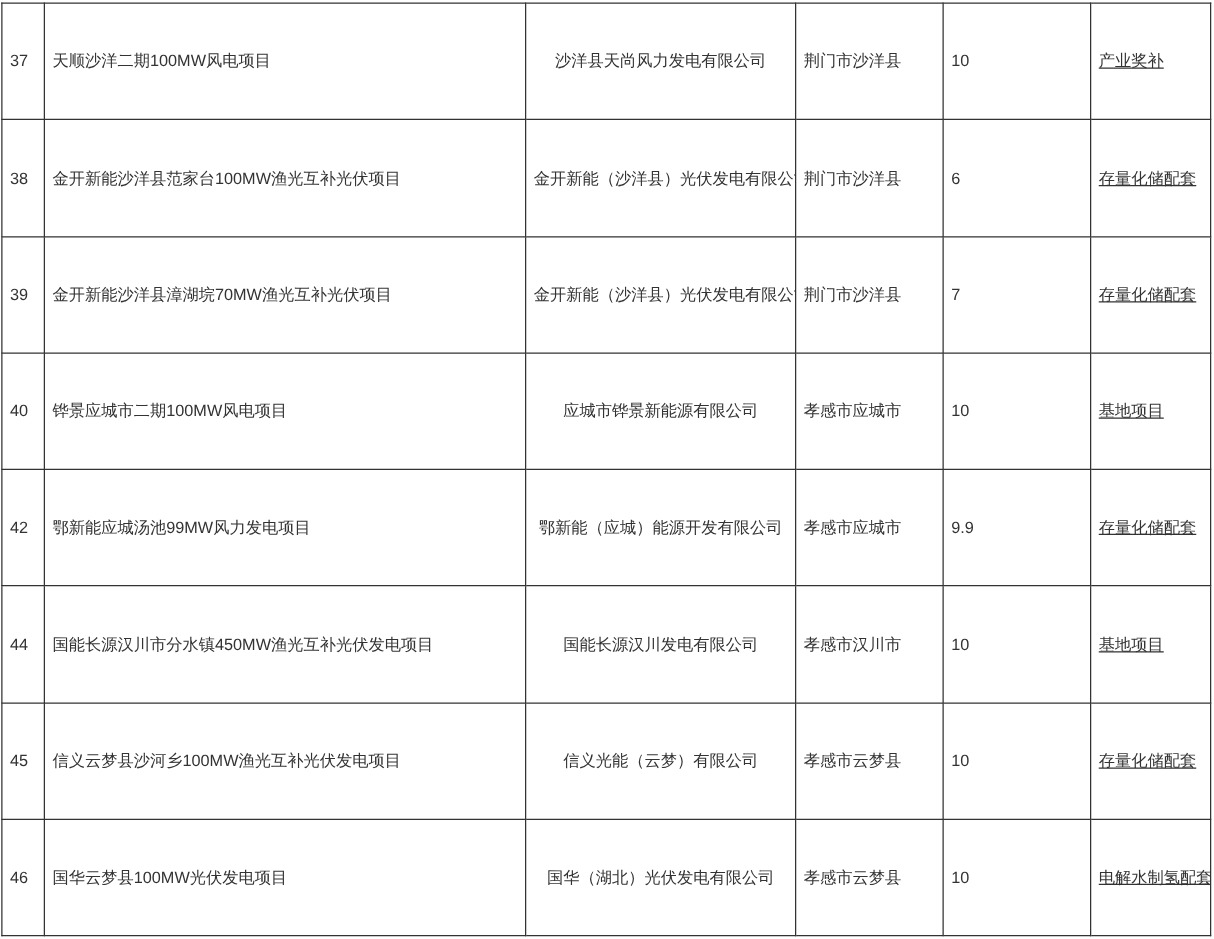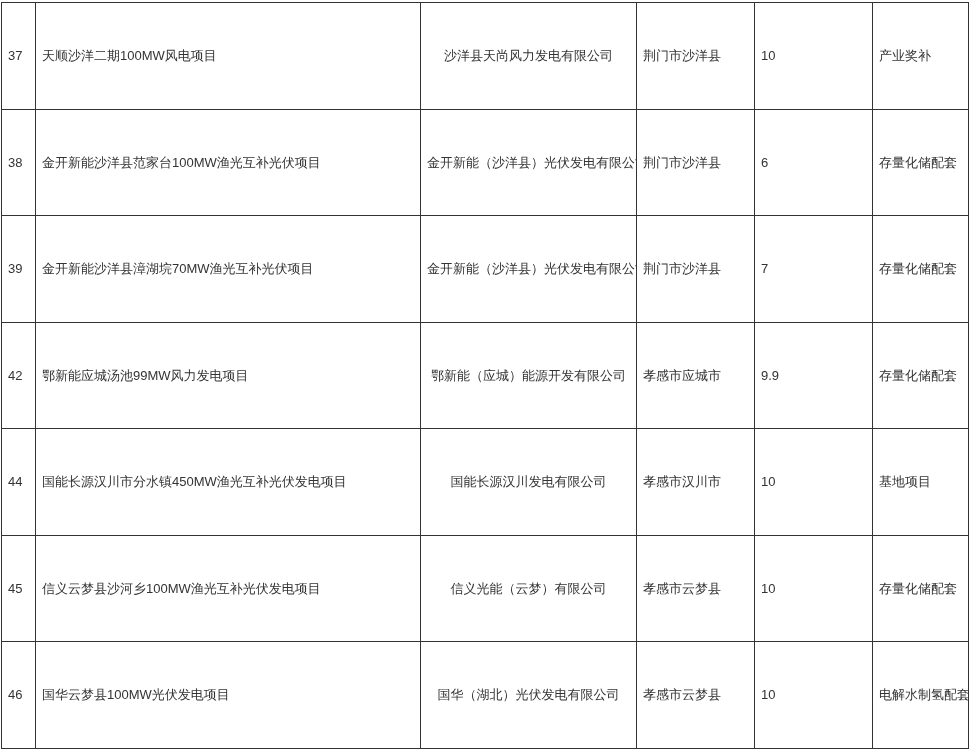--- a/index.html
+++ b/index.html
@@ -33,21 +33,21 @@
     vertical-align: middle;
     padding: 17px 6px;
     white-space: nowrap;
     overflow: hidden;
   }
   td.col-no       { padding-left: 8px; }
   td.col-project  { padding-left: 8px; }
   td.col-company  { padding-left: 4px; padding-right: 1px; text-align: center; }
   td.col-region   { padding-left: 6px; margin-top: 28px; }
   td.col-scale    { padding-left: 7px; margin-left: 40px; }
-  td.col-category { padding-left: 5px; padding-right: 1px; }
+  td.col-category { padding-left: 5px; padding-right: 1px; text-decoration: underline; }
 
   col.c-no       { width: 34px;  }
   col.c-project  { width: 385px; }
   col.c-company  { width: 216px; }
   col.c-region   { width: 118px; }
   col.c-scale    { width: 118px; }
   col.c-category { width: 96px;  }
 </style>
 </head>
 <body>
@@ -81,20 +81,28 @@
         </tr>
         <tr>
           <td class="col-no">39</td>
           <td class="col-project">金开新能沙洋县漳湖垸70MW渔光互补光伏项目</td>
           <td class="col-company">金开新能（沙洋县）光伏发电有限公司</td>
           <td class="col-region">荆门市沙洋县</td>
           <td class="col-scale">7</td>
           <td class="col-category">存量化储配套</td>
         </tr>
         <tr>
+          <td class="col-no">40</td>
+          <td class="col-project">铧景应城市二期100MW风电项目</td>
+          <td class="col-company">应城市铧景新能源有限公司</td>
+          <td class="col-region">孝感市应城市</td>
+          <td class="col-scale">10</td>
+          <td class="col-category">基地项目</td>
+        </tr>
+        <tr>
           <td class="col-no">42</td>
           <td class="col-project">鄂新能应城汤池99MW风力发电项目</td>
           <td class="col-company">鄂新能（应城）能源开发有限公司</td>
           <td class="col-region">孝感市应城市</td>
           <td class="col-scale">9.9</td>
           <td class="col-category">存量化储配套</td>
         </tr>
         <tr>
           <td class="col-no">44</td>
           <td class="col-project">国能长源汉川市分水镇450MW渔光互补光伏发电项目</td>

